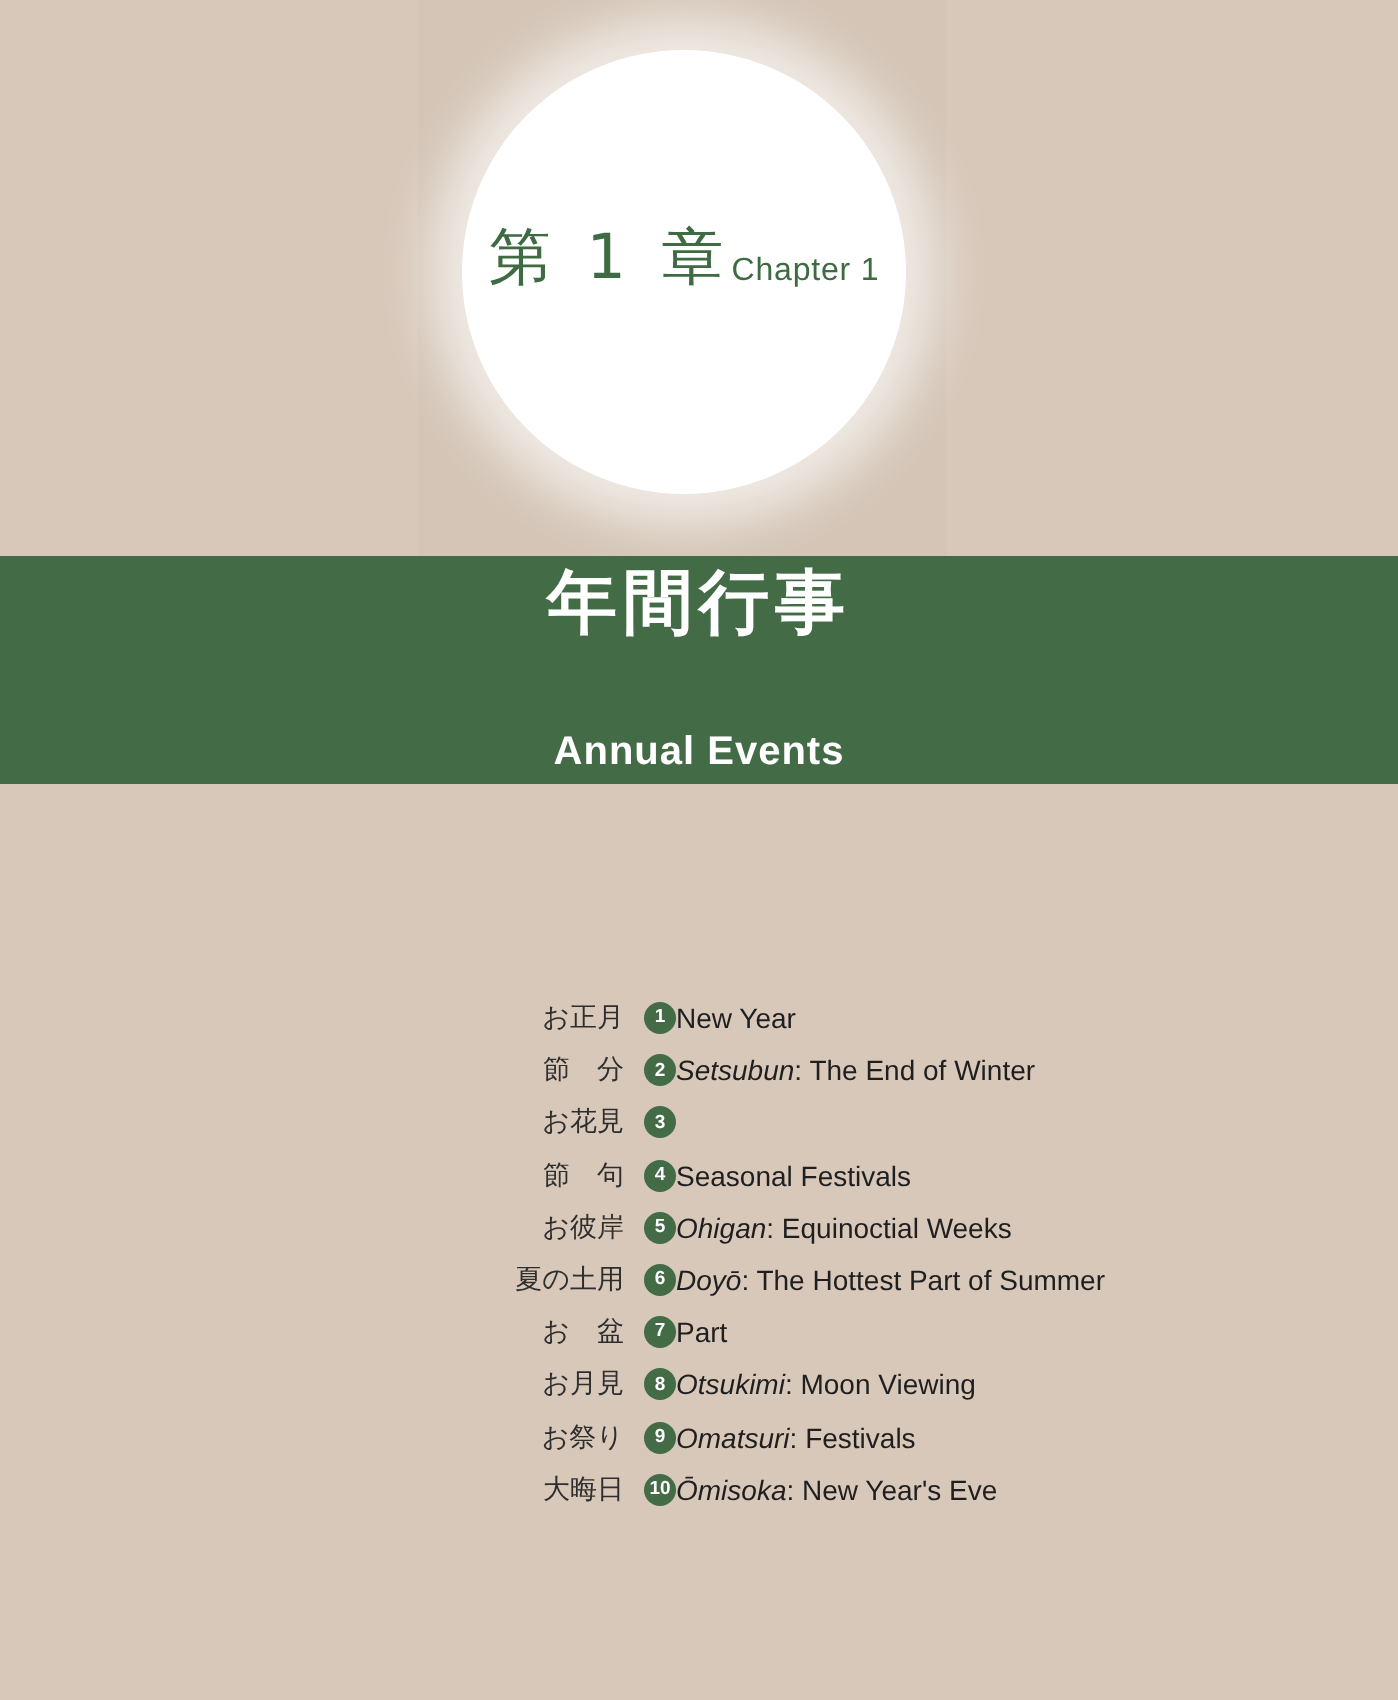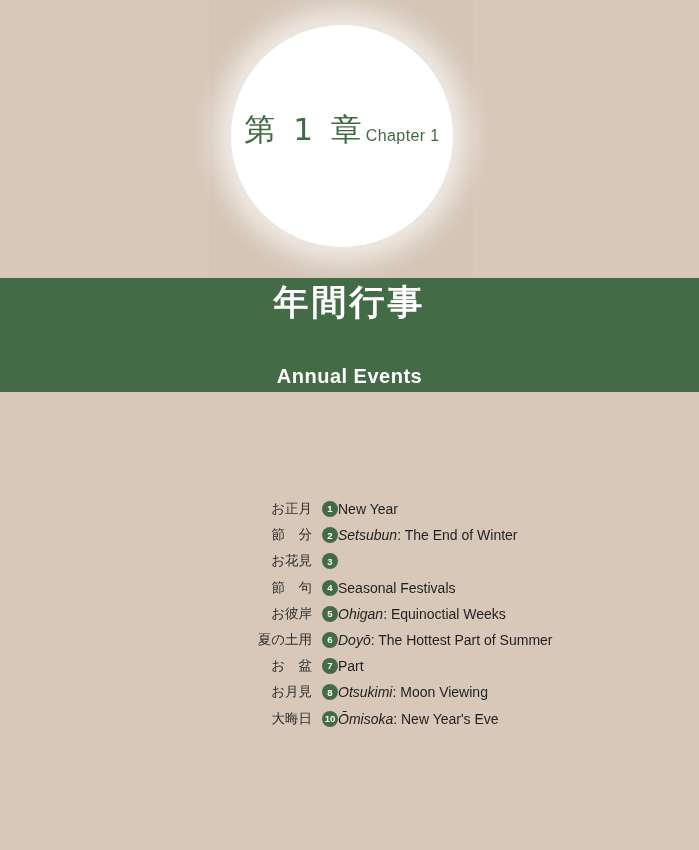--- a/index.html
+++ b/index.html
@@ -208,19 +208,24 @@
         <div class="toc-jp">お　盆</div>
         <div class="toc-num">7</div>
         <div class="toc-en"><span>Part</span></div>
       </div>
       <div class="toc-row">
         <div class="toc-jp">お月見</div>
         <div class="toc-num">8</div>
         <div class="toc-en"><span class="rom">Otsukimi</span><span>: Moon Viewing</span></div>
       </div>
       <div class="toc-row">
+        <div class="toc-jp">お祭り</div>
+        <div class="toc-num">9</div>
+        <div class="toc-en"><span class="rom">Omatsuri</span><span>: Festivals</span></div>
+      </div>
+      <div class="toc-row">
         <div class="toc-jp">大晦日</div>
         <div class="toc-num">10</div>
         <div class="toc-en"><span class="rom">Ōmisoka</span><span>: New Year's Eve</span></div>
       </div>
     </div>
 
 </div>
 
 </body></html>

